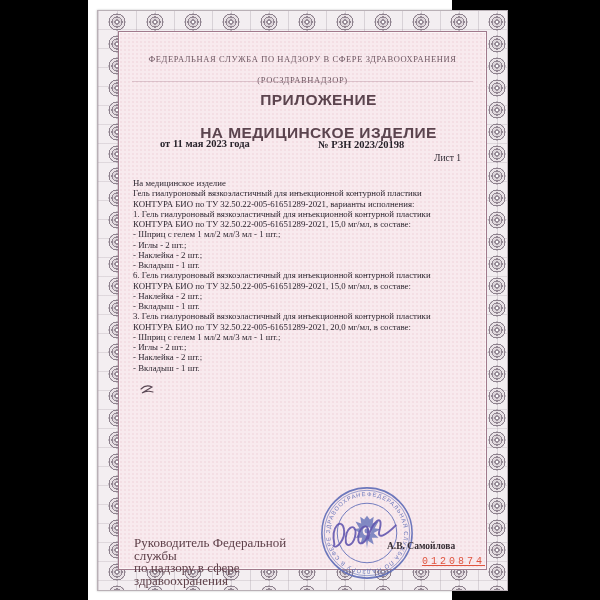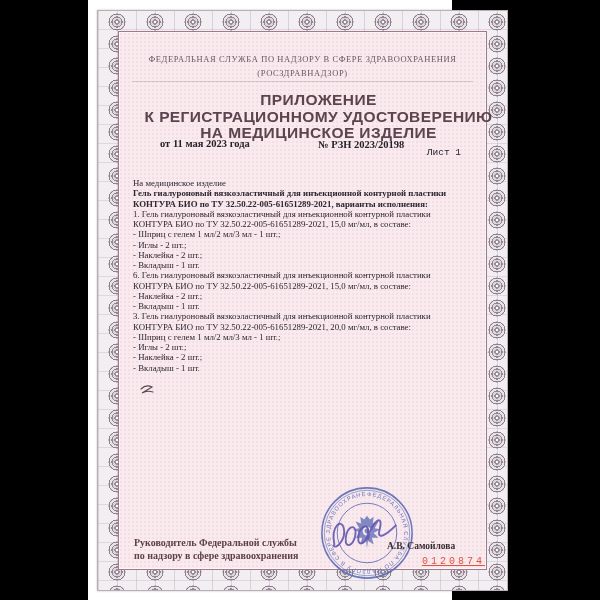--- a/index.html
+++ b/index.html
@@ -25,46 +25,45 @@
        box-shadow:inset 0 0 0 1px rgba(255,255,255,.55);}
   .t{position:absolute;white-space:nowrap;}
   .issuer{left:0;right:0;text-align:center;font-size:8.5px;letter-spacing:.6px;color:#6e5762;}
   .divider{position:absolute;left:34px;right:34px;top:70px;height:1px;background:rgba(186,148,162,.45);}
   .title{left:0;right:12px;text-align:center;font-family:"Liberation Sans",sans-serif;font-weight:bold;
          font-size:15.5px;line-height:16.5px;letter-spacing:.4px;color:#5b444e;white-space:normal;margin-left:44px;}
   .daterow{font-weight:bold;font-size:10.5px;color:#27222a;}
   .sheet{font-size:9.5px;color:#2c2630;}
   .body{position:absolute;left:35px;top:167px;width:342px;font-size:8.8px;line-height:10.25px;color:#2d2630;}
   .bline{white-space:nowrap;}
-  .bline.b{font-weight:bold;}
-  .signer{font-weight:bold;font-size:10px;line-height:12.5px;color:#5e4049;white-space:normal;}
+  .bline.b{font-weight:normal;}
+  .signer{font-weight:normal;font-size:13px;line-height:12.5px;color:#5e4049;white-space:normal;}
   .signername{font-weight:bold;font-size:9.5px;color:#352c33;}
   .serial{font-family:"Liberation Mono",monospace;font-size:10px;letter-spacing:3px;color:#e0543f;text-decoration:underline;}
   .stamp{position:absolute;left:221px;top:474px;width:96px;height:96px;opacity:.88;}
   .endmark{position:absolute;left:40px;top:372px;width:18px;height:16px;}
 </style>
 </head>
 <body>
 
 <div class="stage">
   <div class="scan">
     <div class="doc">
       <div class="inner"></div>
 
       <div class="t issuer" style="top:43px;">ФЕДЕРАЛЬНАЯ СЛУЖБА ПО НАДЗОРУ В СФЕРЕ ЗДРАВООХРАНЕНИЯ</div>
-      <div class="t issuer" style="top:57px;">(РОСЗДРАВНАДЗОР)</div>
+      <div class="t issuer" style="top:64px;">(РОСЗДРАВНАДЗОР)</div>
       <div class="divider"></div>
 
       <div class="t title" style="top:81px;">ПРИЛОЖЕНИЕ</div>
-      <div class="t title" style="top:98px;">К РЕГИСТРАЦИОННОМУ УДОСТОВЕРЕНИЮ</div>
       <div class="t title" style="top:114px;">НА МЕДИЦИНСКОЕ ИЗДЕЛИЕ</div>
 
       <div class="t daterow" style="left:62px;top:127px;">от 11 мая 2023 года</div>
       <div class="t daterow" style="left:220px;top:128px;">№  РЗН 2023/20198</div>
-      <div class="t sheet" style="right:46px;top:136px;font-family:Liberation Mono, monospace;">Лист 1</div>
+      <div class="t sheet" style="right:46px;top:142px;">Лист 1</div>
 
       <div class="body">
           <div class="bline">На медицинское изделие</div>
           <div class="bline b">Гель гиалуроновый вязкоэластичный для инъекционной контурной пластики</div>
           <div class="bline b">КОНТУРА БИО по ТУ 32.50.22-005-61651289-2021, варианты исполнения:</div>
           <div class="bline">1. Гель гиалуроновый вязкоэластичный для инъекционной контурной пластики</div>
           <div class="bline">КОНТУРА БИО по ТУ 32.50.22-005-61651289-2021, 15,0 мг/мл, в составе:</div>
           <div class="bline">- Шприц с гелем 1 мл/2 мл/3 мл - 1 шт.;</div>
           <div class="bline">- Иглы - 2 шт.;</div>
           <div class="bline">- Наклейка - 2 шт.;</div>

